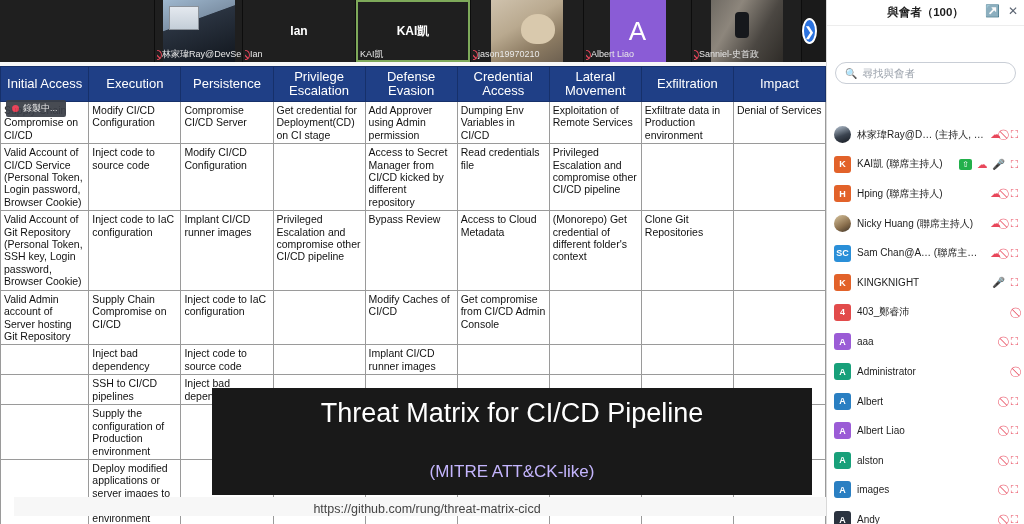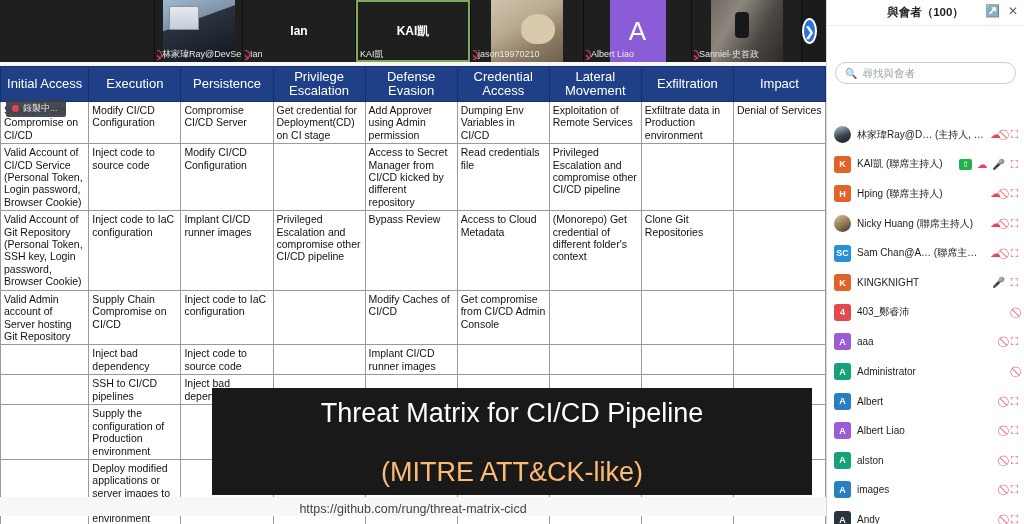--- a/index.html
+++ b/index.html
@@ -73,32 +73,32 @@
   }
   tbody td {
     border:1px solid #9a9a9a; font-size:10.5px; line-height:12.4px;
     color:#111; padding:2px 3px; vertical-align:top; height:18px;
   }
   
   col.c { width:91.7px; }
   col.c0 { width:88px; }
 
   #src-url {
-    position:absolute; left:0; top:497px; width:826px; text-align:center;
+    position:absolute; left:14px; top:497px; width:826px; text-align:center;
     font-size:12.5px; color:#444; background:#f7f7f7; padding-top:5px;
   }
 
   
   #title-overlay {
     position:absolute; left:212px; top:388px; width:600px; height:107px;
     background:#191919; z-index:20;
     display:flex; flex-direction:column; align-items:center; justify-content:center;gap:26px;
   }
   #title-overlay .t1 { color:#ffffff; font-size:27px; line-height:34px; }
-  #title-overlay .t2 { color:#fdba74; font-size:27px; line-height:32px; }
+  #title-overlay .t2 { color:#c4b5fd; font-size:17px; line-height:32px; }
 
   
   #panel {
     width:198px; height:524px; background:#ffffff;
     border-left:1px solid #d9d9d9; display:flex; flex-direction:column;
     font-size:11px; color:#1d1d1d;gap:31px;
   }
   #panel-head {
     height:26px; display:flex; align-items:center; justify-content:center;
     position:relative; border-bottom:1px solid #ededed;

